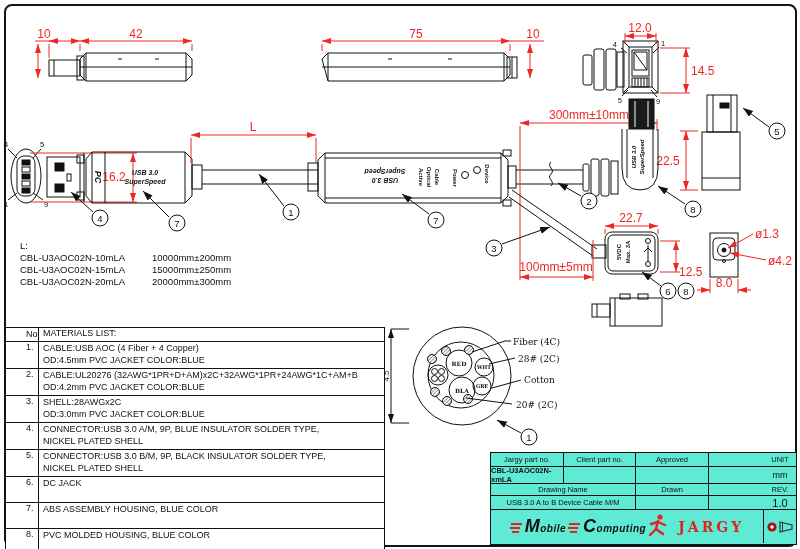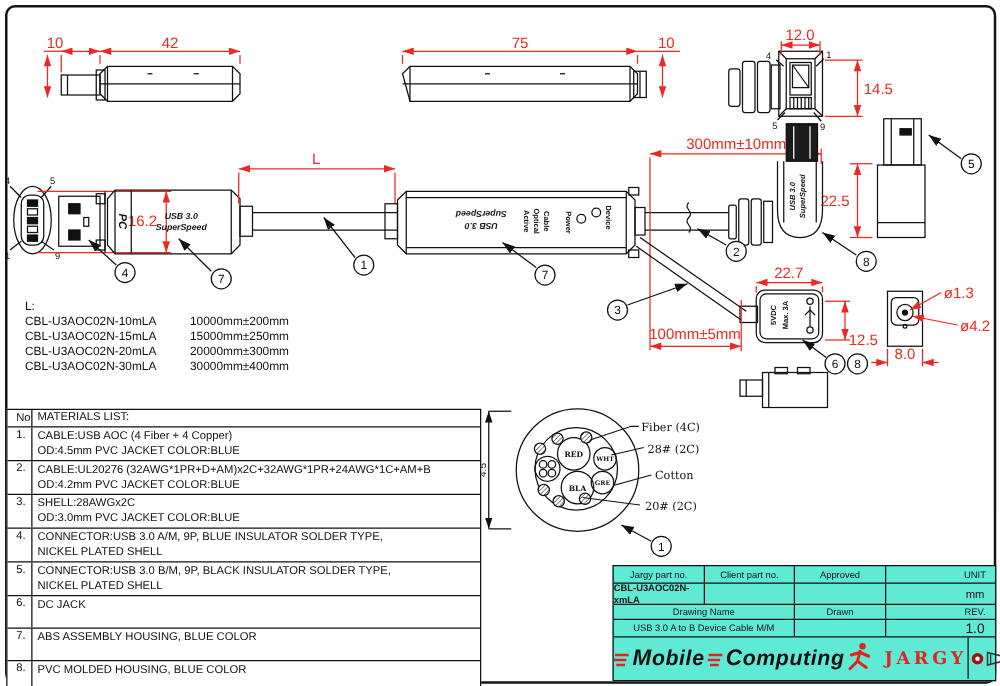--- a/index.html
+++ b/index.html
@@ -16,37 +16,37 @@
   
   .lt{position:absolute;left:20px;top:240px;font-size:9.5px;line-height:12px;}
   .lt .lrow{display:flex;}
   .lt .p{width:132px;}
   
   .mt{position:absolute;left:5px;top:327px;width:380px;border:1px solid #111;background:#fff;font-size:9px;box-sizing:border-box;}
   .mt .hdr{display:flex;height:13px;line-height:13px;border-bottom:1px solid #111;}
   .mt .row{display:flex;height:26px;}
   .mt .row.s{height:25px;}
   .mt .row + .row{border-top:1px solid #111;}
-  .mt .no{width:20px;border-right:1px solid #111;box-sizing:border-box;padding-left:7px;flex:none;}
+  .mt .no{width:33px;border-right:1px solid #111;box-sizing:border-box;padding-left:20px;flex:none;}
   .mt .cnt{flex:1;padding:1px 0 0 4px;line-height:11.5px;white-space:nowrap;overflow:hidden;}
   .mt .hdr .cnt{padding-top:0;font-weight:normal;}
   
   .tb{position:absolute;left:490px;top:452px;width:307px;height:93px;border:1px solid #111;box-sizing:border-box;background:#5eead4;font-size:7.5px;}
   .tb .trow{display:flex;box-sizing:border-box;}
   .tb .trow + .trow{border-top:1px solid #111;}
   .tb .c{box-sizing:border-box;border-right:1px solid #111;display:flex;align-items:center;justify-content:center;overflow:hidden;}
   .tb .c:last-child{border-right:none;}
   .r1{height:13px;} .r2{height:17px;} .r3{height:12px;} .r4{height:14px;} .r5{height:34px;}
   .w1{width:73px;} .w2{width:72px;} .w3{width:73px;} .w4{width:55px;margin-top:43px;} .w5{flex:1;}
   .wspan{width:145px;}
   .partno{font-weight:bold;font-size:7.5px;}
   .unitv{font-size:9px;}
   .revv{font-size:11px;}
   .logo{flex:1;display:flex;align-items:center;justify-content:center;gap:2px;border-right:1px solid #111;box-sizing:border-box;}
-  .bw{display:inline-block;font-weight:bold;font-style:italic;font-size:17px;letter-spacing:0.5px;}
+  .bw{display:inline-block;font-weight:bold;font-style:italic;font-size:10px;letter-spacing:0.5px;}
   .bw::first-letter{font-size:18px;}
   .jargy{display:inline-block;color:#e02420;font-weight:bold;font-size:14px;letter-spacing:3px;font-family:"DejaVu Serif",serif;margin-left:8px;}
   .projcell{width:32px;display:flex;align-items:center;justify-content:center;}
 </style>
 </head>
 <body>
 
 <div class="frame"></div>
 
 <svg class="draw" width="800" height="549" viewBox="0 0 800 549">
@@ -426,24 +426,20 @@
     <span class="p">CBL-U3AOC02N-10mLA</span>
     <span>10000mm±200mm</span>
   </div>
   <div class="lrow">
     <span class="p">CBL-U3AOC02N-15mLA</span>
     <span>15000mm±250mm</span>
   </div>
   <div class="lrow">
     <span class="p">CBL-U3AOC02N-20mLA</span>
     <span>20000mm±300mm</span>
-  </div>
-  <div class="lrow">
-    <span class="p">CBL-U3AOC02N-30mLA</span>
-    <span>30000mm±400mm</span>
   </div>
 </div>
 
 <div class="mt">
   <div class="hdr">
     <span class="no">No</span>
     <span class="cnt">MATERIALS LIST:</span>
   </div>
   <div class="row">
     <span class="no">1.</span>

